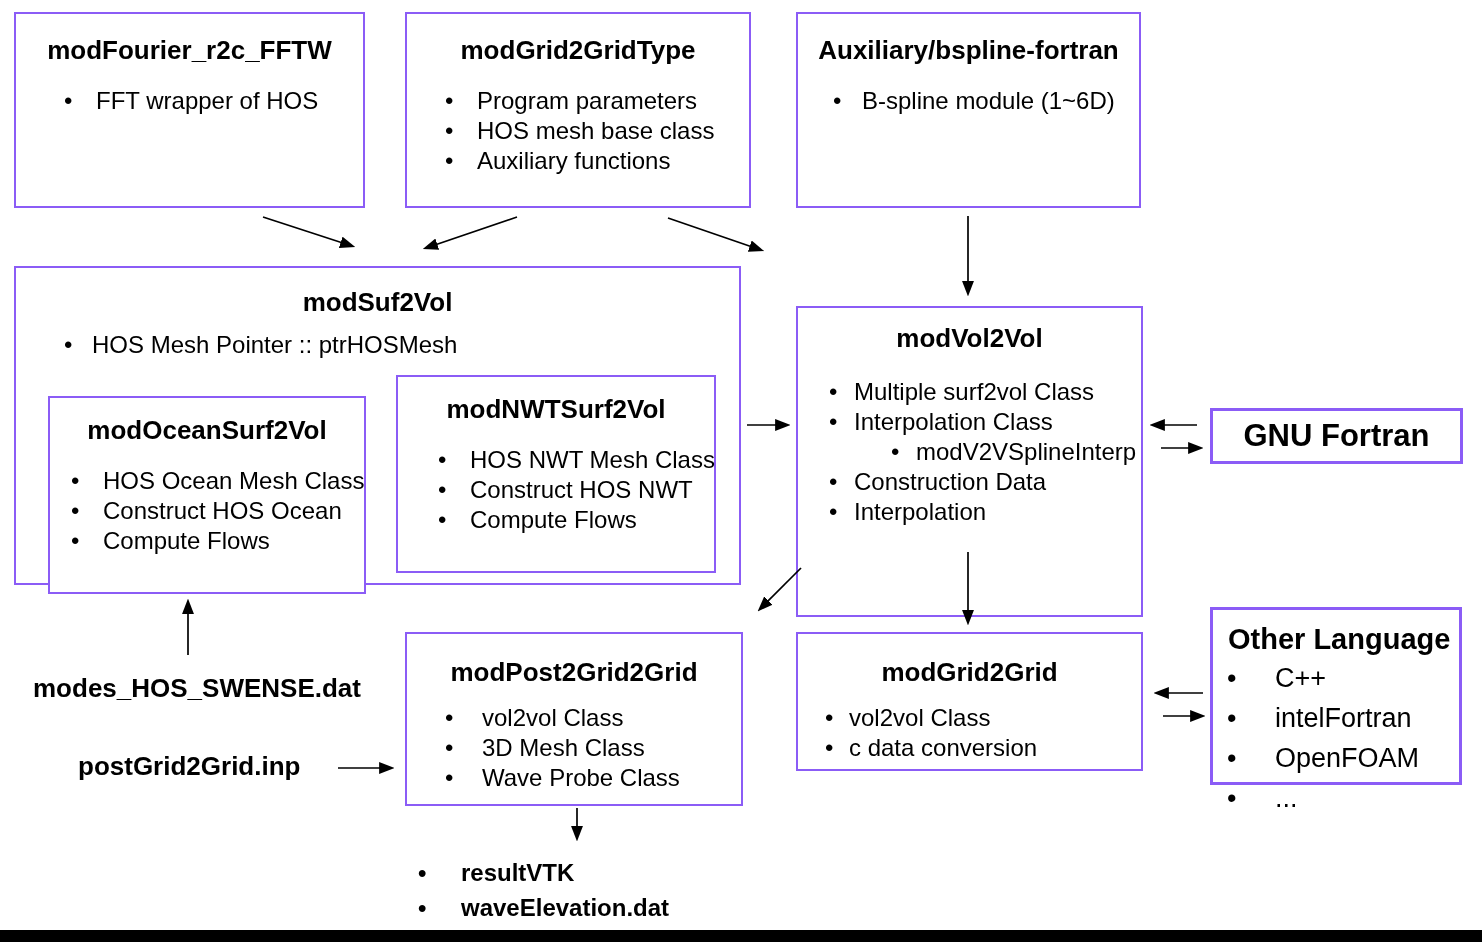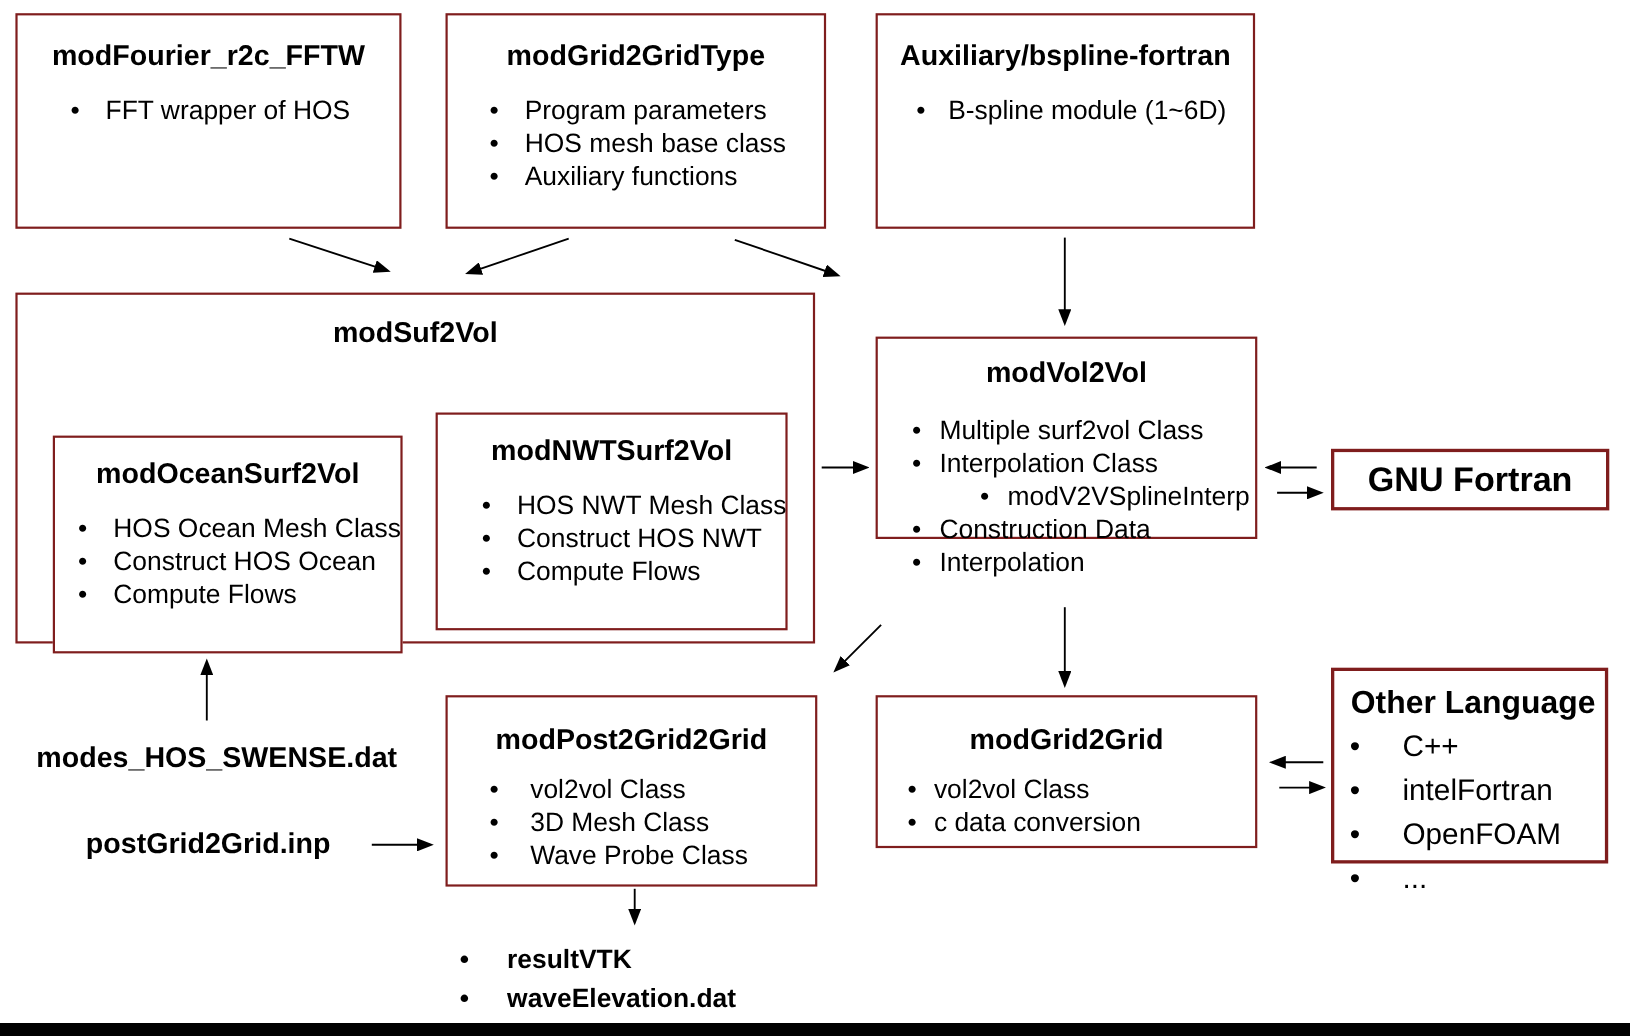--- a/index.html
+++ b/index.html
@@ -1,21 +1,21 @@
 <!DOCTYPE html>
 <html><head>
 <meta charset="utf-8">
 <style>
   html,body{margin:0;padding:0;background:#ffffff;}
   .canvas{
     position:relative;width:1482px;height:942px;background:#ffffff;overflow:hidden;
     font-family:"Liberation Sans", sans-serif;color:#000;
   }
   .arrows{position:absolute;left:0;top:0;z-index:5;pointer-events:none;}
-  .box{position:absolute;background:#ffffff;border:2px solid #7f1d1d;box-sizing:border-box;z-index:2;}
+  .box{position:absolute;background:#ffffff;border:2px solid #8b5cf6;box-sizing:border-box;z-index:2;}
   .box .title{font-weight:bold;font-size:26px;line-height:32px;text-align:center;}
   .items{margin:0;padding:0;}
   .li{display:flex;font-size:24px;line-height:30px;}
   .li .dot{flex:0 0 auto;}
   .li .dot::before{content:"\2022";}
   .li .txt{white-space:nowrap;}
 
   
   #b-fourier{left:14px;top:12px;width:351px;height:196px;}
   #b-fourier .title{margin-top:20px;}
@@ -42,21 +42,21 @@
   #b-ocean .title{margin-top:16px;}
   #b-ocean .items{margin-top:20px;padding-left:21px;}
   #b-ocean .dot{width:32px;}
 
   #b-nwt{left:396px;top:375px;width:320px;height:198px;}
   #b-nwt .title{margin-top:16px;}
   #b-nwt .items{margin-top:20px;padding-left:40px;}
   #b-nwt .dot{width:32px;}
 
   
-  #b-vol2vol{left:796px;top:306px;width:347px;height:184px;}
+  #b-vol2vol{left:796px;top:306px;width:347px;height:311px;}
   #b-vol2vol .title{margin-top:14px;}
   #b-vol2vol .items{margin-top:23px;padding-left:31px;}
   #b-vol2vol .dot{width:25px;}
   #b-vol2vol .li.sub{padding-left:62px;}
 
   
   #b-gnu{left:1210px;top:408px;width:253px;height:56px;border-width:3px;
          display:flex;align-items:center;justify-content:center;}
   #b-gnu .title{font-size:31px;margin:0;}
 
@@ -151,20 +151,26 @@
     <div class="items">
       <div class="li">
           <span class="dot"></span>
           <span class="txt">B-spline module (1~6D)</span>
         </div>
     </div>
   </div>
 
   <div class="box" id="b-suf2vol">
     <div class="title">modSuf2Vol</div>
+    <div class="items">
+      <div class="li">
+          <span class="dot"></span>
+          <span class="txt">HOS Mesh Pointer :: ptrHOSMesh</span>
+        </div>
+    </div>
   </div>
 
   <div class="box" id="b-ocean">
     <div class="title">modOceanSurf2Vol</div>
     <div class="items">
       <div class="li">
           <span class="dot"></span>
           <span class="txt">HOS Ocean Mesh Class</span>
         </div>
       <div class="li">

